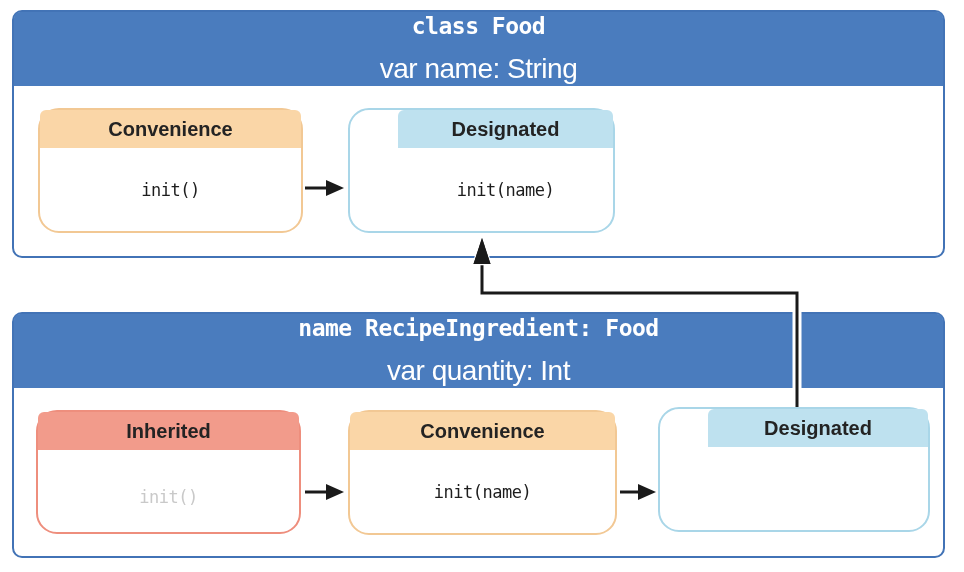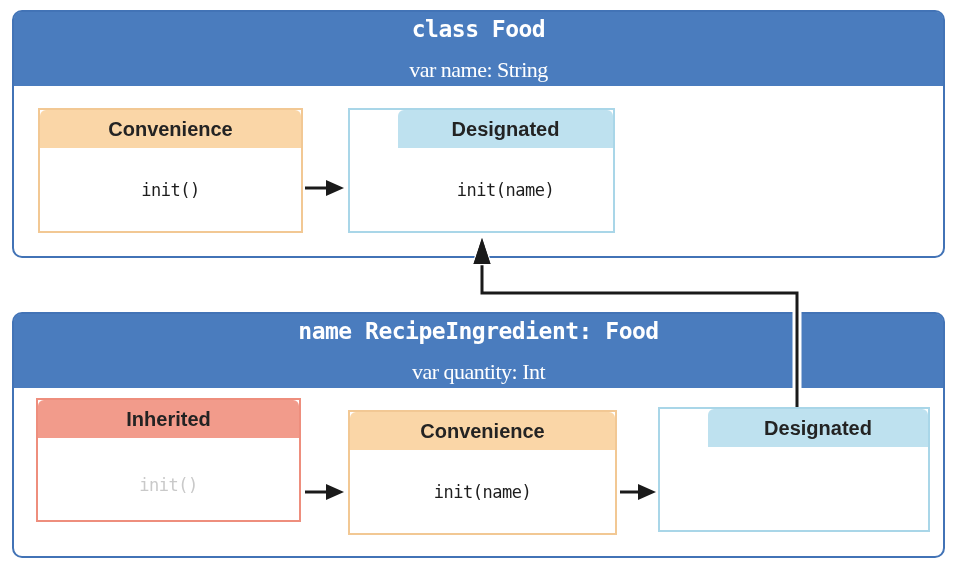--- a/index.html
+++ b/index.html
@@ -39,34 +39,34 @@
   }
   .class-title {
     font-family: "DejaVu Sans Mono", "Liberation Mono", monospace;
     font-size: 23px;
     font-weight: bold;
     color: var(--header-text, #ffffff);
     line-height: 1.15;
     letter-spacing: -0.5px;
   }
   .class-subtitle {
-    font-family: Liberation Serif, serif;
-    font-size: 22px;
+    font-family: Liberation Sans, sans-serif;
+    font-size: 28px;
     font-weight: normal;
     color: var(--header-text, #ffffff);
     line-height: 1.15;
     letter-spacing: -0.5px;
   }
 
   
   .init-box {
     position: absolute;
     box-sizing: border-box;
     background: #ffffff;
-    border-radius: 0;
+    border-radius: 21px;
     border: 2.5px solid;
     display: flex;
     flex-direction: column;
   }
   .init-box .init-head {
     flex: 0 0 38px;
     border-bottom: 2.5px solid #ffffff;
     border-radius: 6px 6px 0 0;
     display: flex;
     align-items: center;
@@ -95,21 +95,21 @@
   .init-box.designated  { border-color: var(--designated-border, #A9D6E8); padding-left: 48px; }
   .init-box.designated .init-head { background: var(--designated-fill, #BEE1EF); }
   .init-box.inherited   { border-color: var(--inherited-border, #EE8E7D); }
   .init-box.inherited .init-head { background: var(--inherited-fill, #F29B8B); }
 
   
   .food .ib-convenience { left: 24px;  top: 96px; width: 265px; height: 125px; }
   .food .ib-designated  { left: 334px; top: 96px; width: 267px; height: 125px; }
 
   
-  .recipe .ib-inherited   { left: 22px;  top: 84px; width: 265px; height: 124px; gap: 10px; }
+  .recipe .ib-inherited   { left: 22px;  top: 96px; width: 265px; height: 124px; gap: 10px; }
   .recipe .ib-convenience { left: 334px; top: 96px; width: 269px; height: 125px; }
   .recipe .ib-designated  { left: 644px; top: 93px; width: 272px; height: 125px; }
 
   
   svg.arrows {
     position: absolute;
     left: 0; top: 0;
     width: 964px; height: 572px;
     pointer-events: none;
     z-index: 5;

